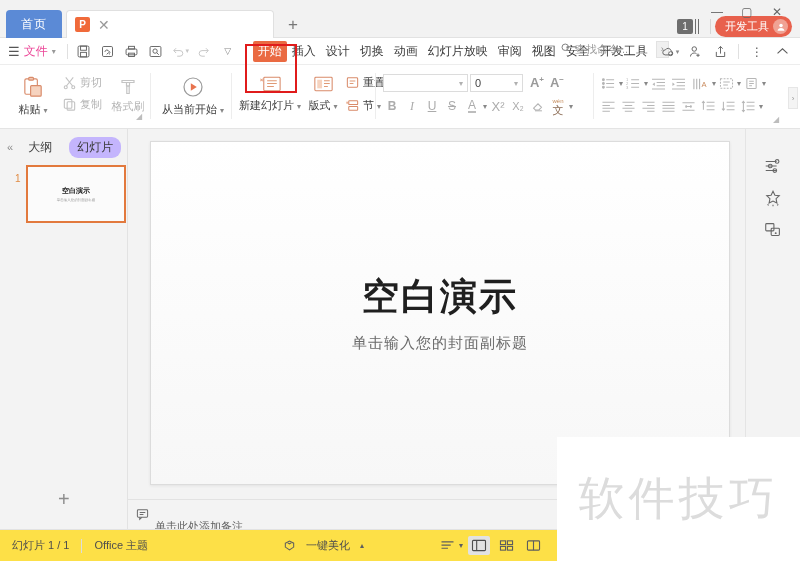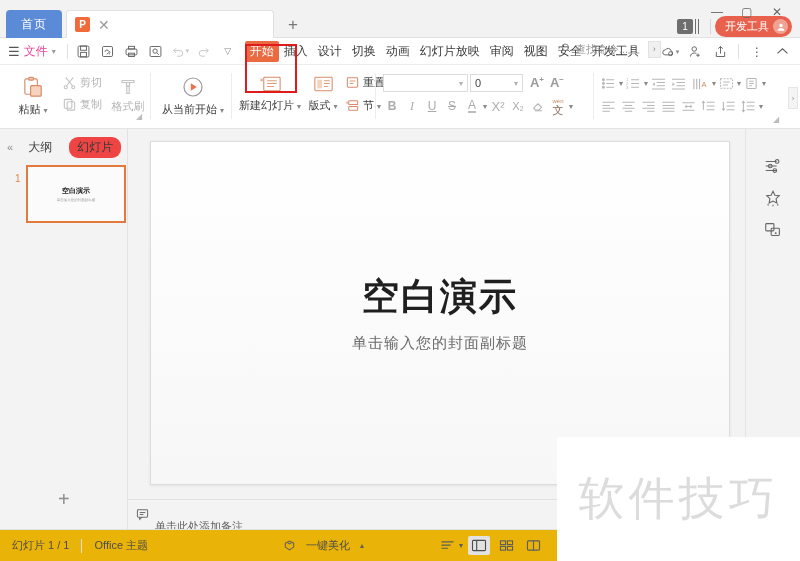--- a/index.html
+++ b/index.html
@@ -72,21 +72,21 @@
   .mb-file { display:flex; align-items:center; gap:4px; padding:0 6px 0 8px; cursor:pointer; }
   .mb-file .ham { font-size:13px; color:#555; }
   .mb-file .t { font-size:12px; color:#ec4899; }
   .mb-file .cv { font-size:8px; color:#999; }
   .mb-sep { width:1px; height:15px; background:#e0e0e0; margin:0 5px; }
   .qa { display:flex; align-items:center; gap:2px; }
   .qa .qi {
     width:22px; height:20px; display:flex; align-items:center; justify-content:center;
     cursor:pointer; color:#5d5d5d;
   }
-  .tabs { display:flex; align-items:flex-start; margin-left:6px; }
+  .tabs { display:flex; align-items:flex-start; margin-left:14px; }
   .rtab {
     font-size:12px; color:#3a3a3a; padding:2px 5px; cursor:pointer;
     white-space:nowrap; border-radius:2px;
   }
   .rtab.active { background:#ea6a42; color:#ffffff; }
   .tab-more {
     width:13px; height:17px; background:#f0f0f0; border:1px solid #e2e2e2;
     display:flex;align-items:center;justify-content:center;font-size:9px;color:#888;
     margin-left:3px; cursor:pointer;
   }
@@ -155,21 +155,21 @@
 
   
   .leftpanel {
     position:absolute; left:0; top:129px; width:128px; height:400px;
     background:#f3f3f3; border-right:1px solid #e2e2e2;
   }
   .lp-head { position:absolute; left:0; top:8px; width:128px; height:20px;
     display:flex; align-items:center; }
   .lp-collapse { font-size:11px; color:#8a8a8a; margin-left:7px; cursor:pointer; letter-spacing:-2px;}
   .lp-tab { font-size:12px; color:#444; padding:2px 8px; border-radius:9px; cursor:pointer; margin-left:9px;}
-  .lp-tab.active { background:#ef4444; color:#3a3a3a; }
+  .lp-tab.active { background:#c4b5fd; color:#3a3a3a; }
   .thumb-row { position:absolute; left:0; top:36px; width:128px; }
   .thumb-num { position:absolute; left:15px; top:8px; font-size:10px; color:#e08b44; }
   .thumb {
     position:absolute; left:26px; top:0; width:100px; height:58px;
     background:#fbfbfb; border:2px solid #e2793d;
     display:flex; flex-direction:column; align-items:center; justify-content:center;
   }
   .thumb .tt { font-size:7px; color:#222; font-weight:bold; }
   .thumb .ts { font-size:3.5px; color:#999; margin-top:2px; }
   .lp-add {
@@ -210,21 +210,21 @@
   }
   .rb-ic {
     position:absolute; left:14px; width:26px; height:26px;
     display:flex; align-items:center; justify-content:center;
     color:#666; cursor:pointer;
   }
 
   
   .statusbar {
     position:absolute; left:0; top:529px; width:800px; height:32px;
-    background:#eab308; border-top:1px solid #e2e2e2;
+    background:#fde047; border-top:1px solid #e2e2e2;
     display:flex; align-items:center;
   }
   .sb-txt { font-size:11px; color:#4d4d4d; }
   .sb-sep { width:1px; height:14px; background:#dcdcdc; margin:0 12px; }
   .sb-btn { display:flex; align-items:center; gap:10px; cursor:pointer; }
   .view-btn {
     width:22px; height:19px; display:flex; align-items:center; justify-content:center;
     cursor:pointer; color:#5e5e5e; border-radius:2px;
   }
   .view-btn.active { background:#e2e2e2; }

